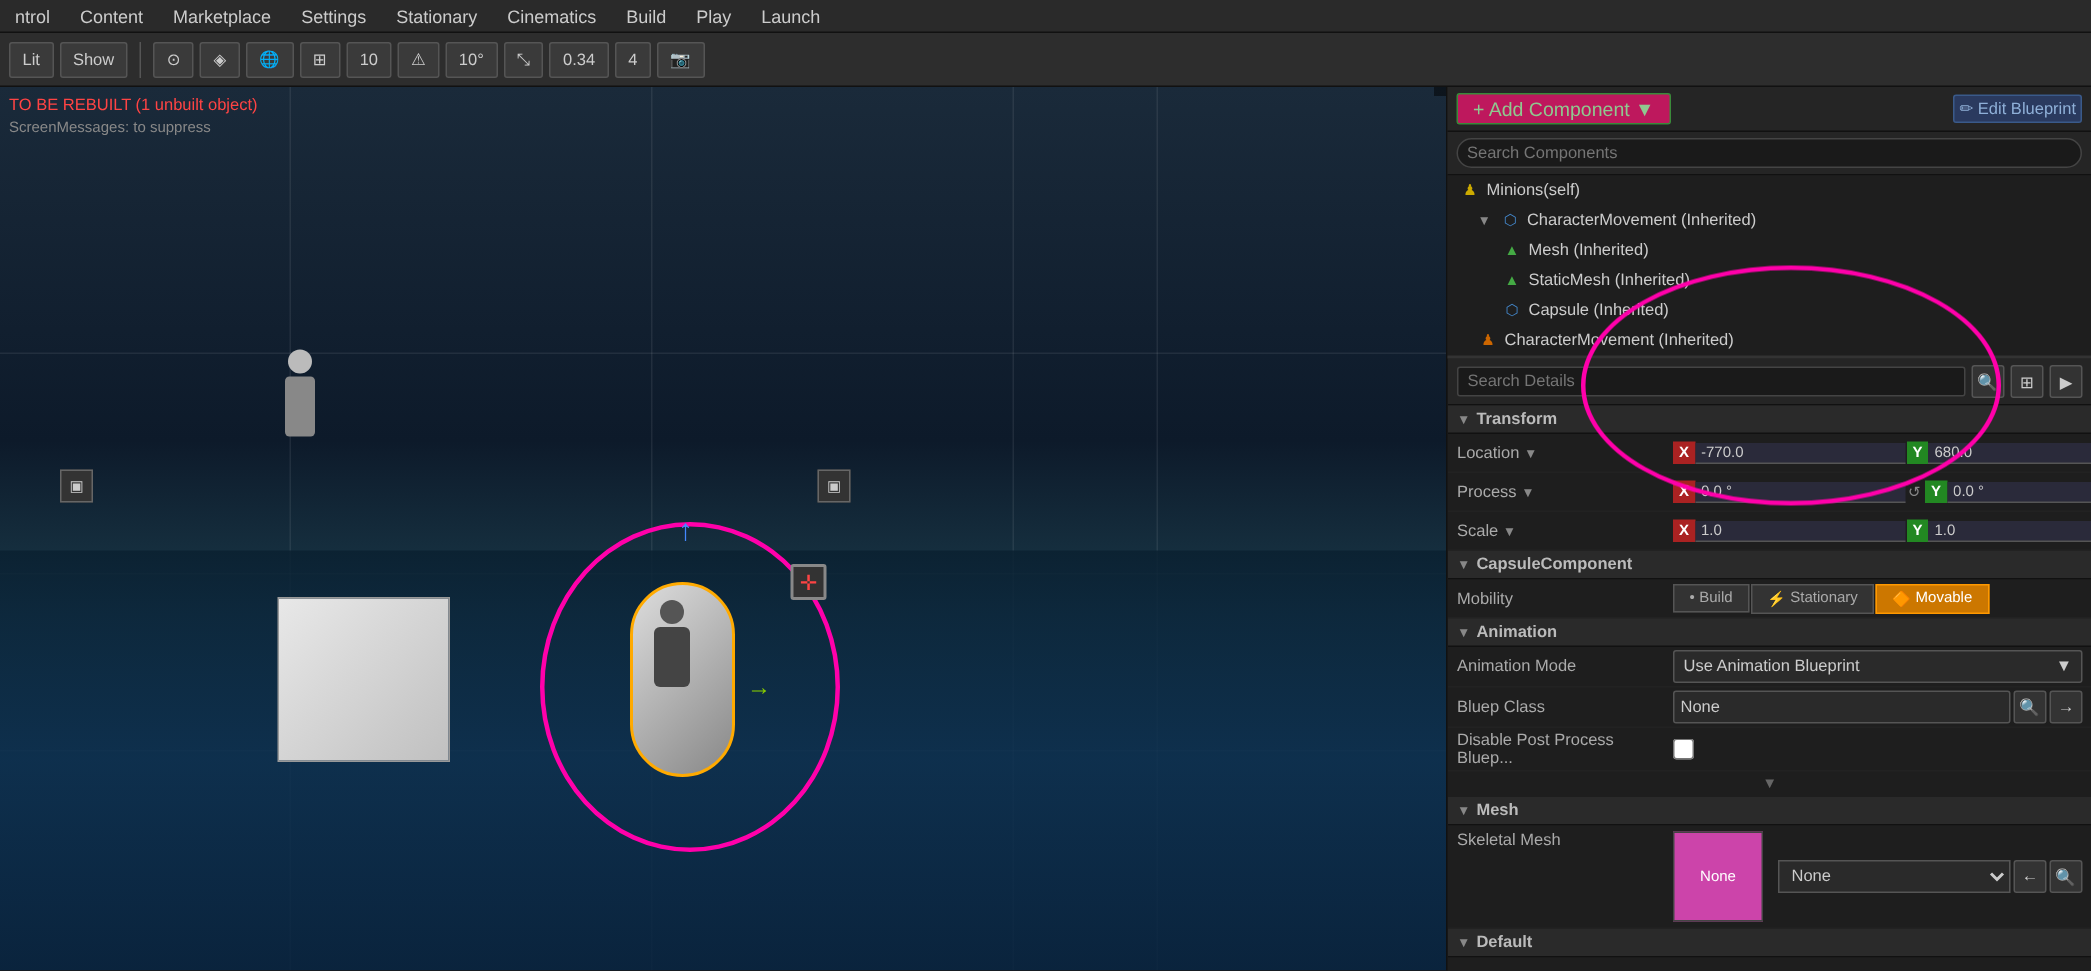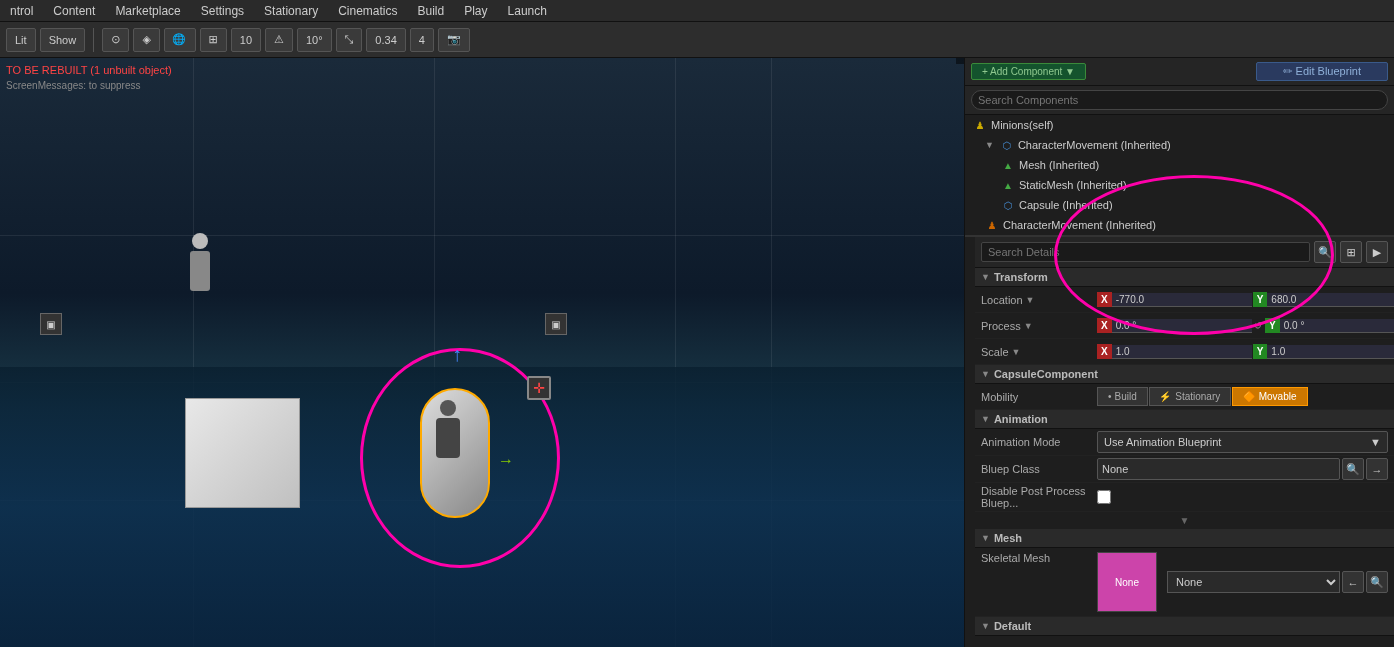--- a/index.html
+++ b/index.html
@@ -100,25 +100,25 @@
       border-left: 1px solid #111;
     }
 
     
     #add-component-bar {
       display: flex; align-items: center; justify-content: space-between;
       background: #252525; padding: 4px 6px; border-bottom: 1px solid #111;
       min-height: 28px;
     }
     .add-comp-btn {
-      background: #14532d; border: 1px solid #3a8a3a; color: #8fc88f; padding: 2px 10px;
-      font-size: 10px; cursor: pointer; border-radius: 2px; display: flex; align-items: center; gap: 4px;
+      background: #be185d; border: 1px solid #3a8a3a; color: #8fc88f; padding: 2px 10px;
+      font-size: 13px; cursor: pointer; border-radius: 2px; display: flex; align-items: center; gap: 4px;
     }
     .edit-bp-btn {
-      background: #2a3a5f; border: 1px solid #3a5a8a; color: #8fb0d8; padding: 2px 26px;
+      background: #2a3a5f; border: 1px solid #3a5a8a; color: #8fb0d8; padding: 2px 3px;
       font-size: 11px; cursor: pointer; border-radius: 2px; display: flex; align-items: center; gap: 4px;
     }
 
     
     #search-components {
       padding: 4px 6px; background: #252525; border-bottom: 1px solid #111;
     }
     #search-components input {
       width: 100%; background: #1a1a1a; border: 1px solid #444; color: #ccc;
       padding: 3px 6px; font-size: 11px; outline: none; border-radius: 10px;
@@ -146,21 +146,21 @@
     .comp-selection-circle {
       position: absolute; right: 60px; top: 60px;
       width: 280px; height: 160px;
       border: 3px solid #ff00aa;
       border-radius: 50%;
       pointer-events: none;
       z-index: 10;
     }
 
     
-    #details-panel { flex: 1; overflow-y: auto; background: #1e1e1e; padding-left: 10px; }
+    #details-panel { flex: 1; overflow-y: auto; background: #1e1e1e; }
 
     
     #search-details-bar {
       display: flex; align-items: center; background: #252525;
       padding: 4px 6px; gap: 4px; border-bottom: 1px solid #111;
     }
     #search-details-bar input {
       flex: 1; background: #1a1a1a; border: 1px solid #444; color: #ccc;
       padding: 3px 6px; font-size: 11px; outline: none; border-radius: 2px;
     }
@@ -177,21 +177,21 @@
       font-size: 11px; font-weight: bold; color: #bbb;
     }
     .section-arrow { color: #888; margin-right: 4px; font-size: 9px; }
 
     
     .prop-row {
       display: flex; align-items: center; padding: 2px 6px;
       border-bottom: 1px solid #222; min-height: 26px;
     }
     .prop-label {
-      width: 116px; font-size: 11px; color: #aaa; flex-shrink: 0;
+      width: 144px; font-size: 11px; color: #aaa; flex-shrink: 0;
       display: flex; align-items: center; gap: 3px;
     }
     .prop-label .arrow { color: #888; font-size: 9px; }
     .prop-value { flex: 1; display: flex; align-items: center; gap: 2px; }
 
     
     .xyz-group { display: flex; align-items: center; gap: 1px; flex: 1; }
     .xyz-field {
       display: flex; align-items: center; flex: 1;
     }

